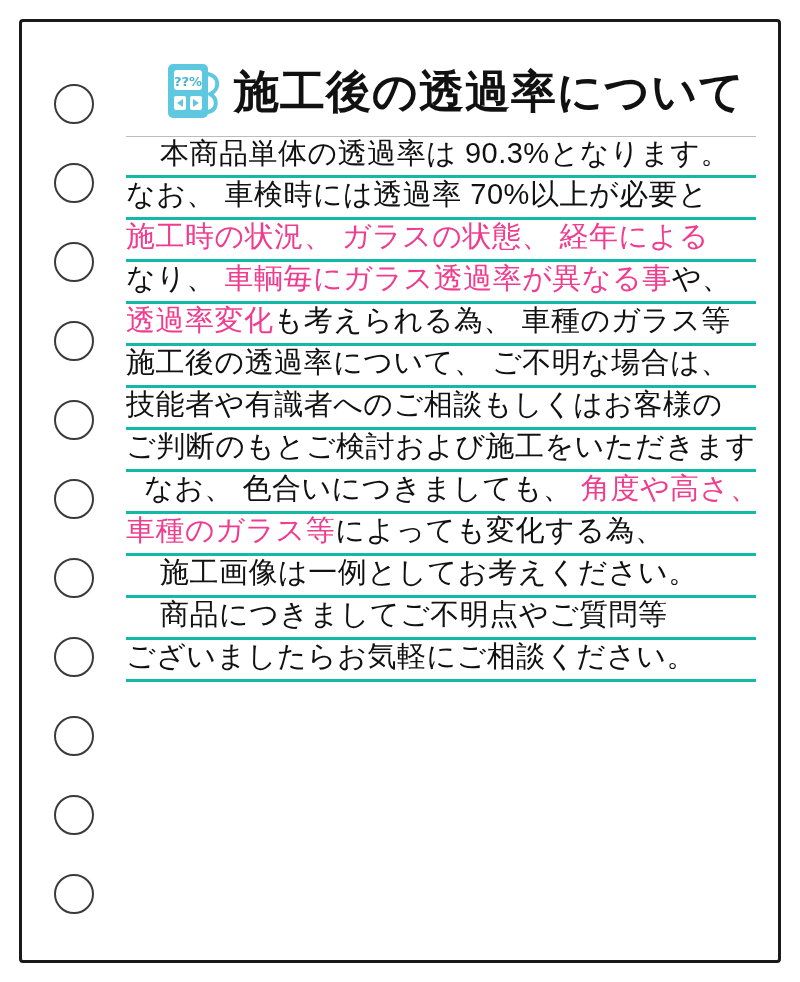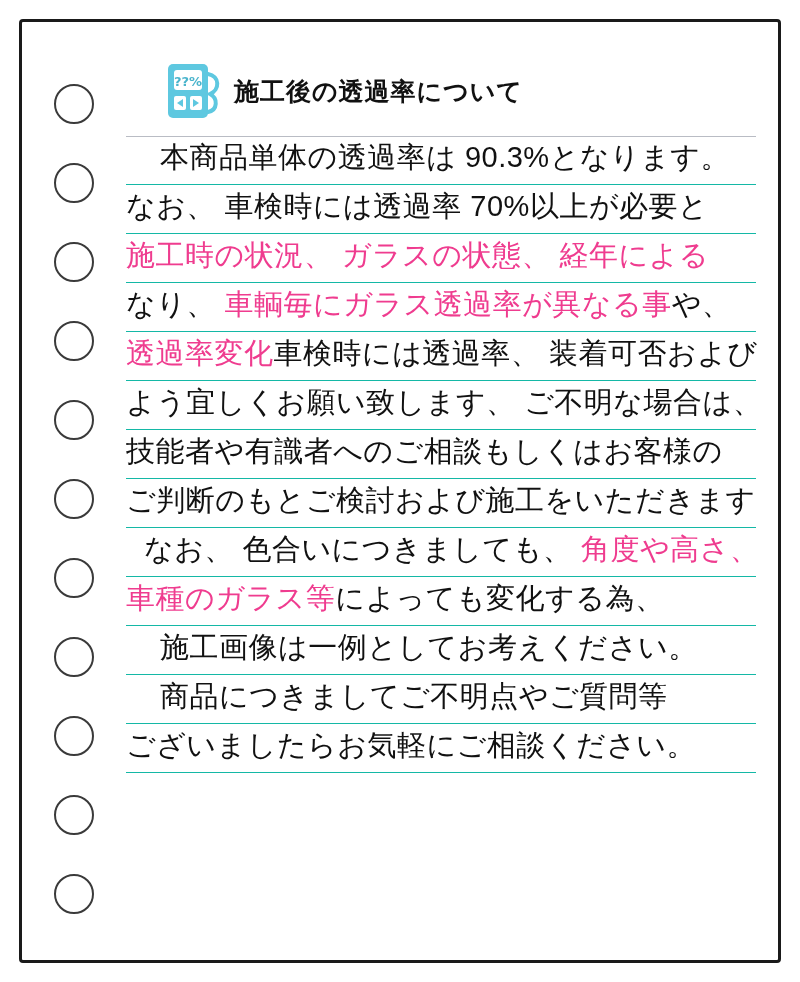--- a/index.html
+++ b/index.html
@@ -65,37 +65,37 @@
     padding-left: 40px;
     box-sizing: border-box;
   }
   .header-icon {
     width: 58px;
     height: 62px;
     flex: 0 0 auto;
     position: relative;
   }
   .header-title {
-    font-size: 25px;
+    font-size: 45px;
     font-weight: bold;
     letter-spacing: 1px;
     color: #111111;
     white-space: nowrap;
     line-height: 1;
   }
 
   
   .lines {
     position: relative;
     margin-top: 2px;
   }
   .line {
     position: relative;
-    height: 49px;
-    border-bottom: 1px solid #14b8a6;
+    height: 42px;
+    border-bottom: 3px solid #14b8a6;
     display: flex;
     align-items: center;
     box-sizing: border-box;
   }
   .line:first-child {
     border-top: 1px solid #b9bcc4;
   }
   .line .txt {
     font-size: 29px;
     color: #111111;
@@ -153,24 +153,24 @@
         <div class="line">
           <div class="txt ind-0"><span>なお、 車検時には透過率 70%以上が必要と</span></div>
         </div>
         <div class="line">
           <div class="txt ind-0"><span class="pink">施工時の状況、 ガラスの状態、 経年による</span></div>
         </div>
         <div class="line">
           <div class="txt ind-0"><span>なり、 </span><span class="pink">車輌毎にガラス透過率が異なる事</span><span>や、</span></div>
         </div>
         <div class="line">
-          <div class="txt ind-0"><span class="pink">透過率変化</span><span>車検時には透過率、 装着可否および</span></div>
+          <div class="txt ind-0"><span class="pink">透過率変化</span><span>も考えられる為、 車種のガラス等</span></div>
         </div>
         <div class="line">
-          <div class="txt ind-0"><span>よう宜しくお願い致します、 ご不明な場合は、</span></div>
+          <div class="txt ind-0"><span>施工後の透過率について、 ご不明な場合は、</span></div>
         </div>
         <div class="line">
           <div class="txt ind-0"><span>技能者や有識者へのご相談もしくはお客様の</span></div>
         </div>
         <div class="line">
           <div class="txt ind-0"><span>ご判断のもとご検討および施工をいただきます</span></div>
         </div>
         <div class="line">
           <div class="txt ind-2"><span>なお、 色合いにつきましても、 </span><span class="pink">角度や高さ、</span></div>
         </div>

